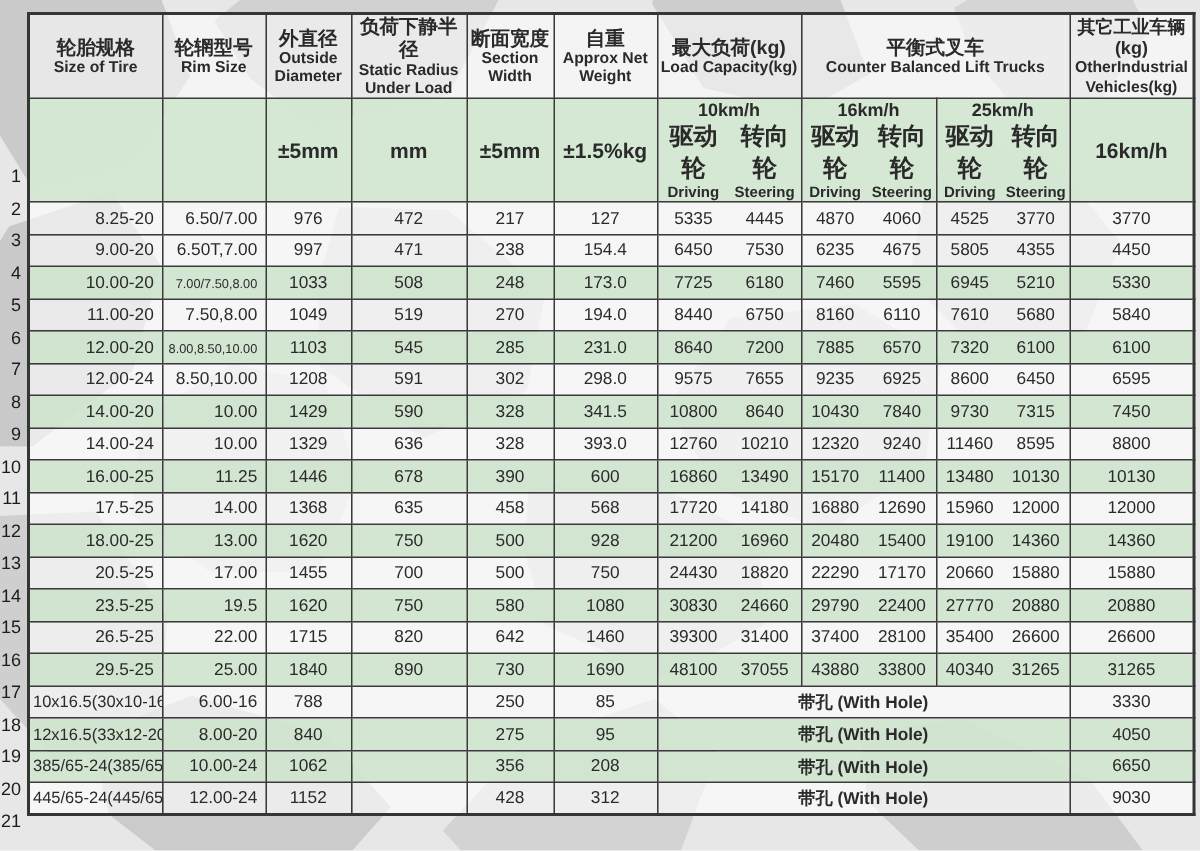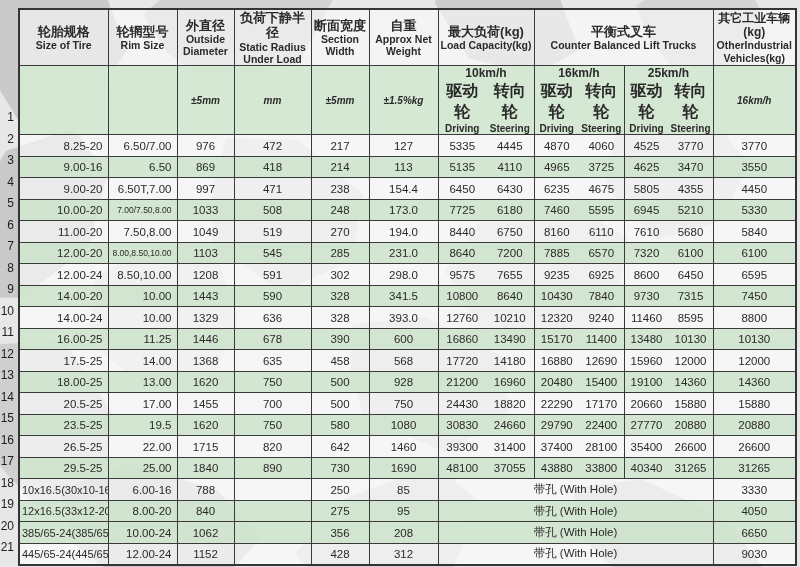--- a/index.html
+++ b/index.html
@@ -19,30 +19,30 @@
   table { position:absolute; left:18px; top:8px; width:777px; border-collapse:collapse; table-layout:fixed; z-index:2; border:2px solid #353535; }
   th, td { border:1px solid #3a3a3a; padding:0; text-align:center; color:#2a2a2a; overflow:hidden; }
   thead tr.h1 { height:50px; background:rgba(255,255,255,.55); }
   thead tr.h1 th { white-space:normal; line-height:1.18; }
   thead tr.h2 { height:48px; background:rgba(212,232,210,.95); }
   tbody tr { height:21.5px; background:rgba(255,255,255,.62); font-size:11.5px; white-space:nowrap; }
   tbody tr.alt { background:rgba(209,230,207,.94); }
 
   .zh { font-size:13px; font-weight:bold; }
   .en { font-size:10.5px; font-weight:bold; }
-  .unit { font-size:10px; font-weight:bold;font-style:italic; }
+  .unit { font-size:14px; font-weight:bold; }
   .spd { font-size:12px; font-weight:bold; line-height:1.25; }
   .wzh { font-size:16px; font-weight:bold; }
   .wen { font-size:10px; font-weight:bold;text-align:center; }
   .pv, .hv { display:inline-block; width:50%; }
 
   td.tire, td.rim { text-align:right; padding-right:5px;margin-left:22px; }
   td.sm { font-size:8.5px; }
   td.long { text-align:left; padding-left:2px; font-size:11px; }
-  td.hole { font-size:11.5px; }
+  td.hole { font-size:11.5px;font-weight:bold; }
 </style>
 </head>
 <body>
 
 <div class="screen">
 
   <div>
     <div class="blob p1" style="left:-25px;top:-35px;width:150px;height:165px;background:#b3b3b3;transform:rotate(15deg);"></div>
     <div class="blob p2" style="left:150px;top:-45px;width:185px;height:125px;background:#bfbfbf;transform:rotate(-20deg);"></div>
     <div class="blob p1" style="left:420px;top:-35px;width:165px;height:105px;background:#b8b8b8;transform:rotate(30deg);"></div>
@@ -166,40 +166,28 @@
           <td class="rim">6.50/7.00</td>
           <td>976</td>
           <td>472</td>
           <td>217</td>
           <td>127</td>
           <td class="pair"><span class="pv">5335</span><span class="pv">4445</span></td>
           <td class="pair"><span class="pv">4870</span><span class="pv">4060</span></td>
           <td class="pair"><span class="pv">4525</span><span class="pv">3770</span></td>
           <td>3770</td>
         </tr>
-        <tr class="alt">
-          <td class="tire">9.00-16</td>
-          <td class="rim">6.50</td>
-          <td>869</td>
-          <td>418</td>
-          <td>214</td>
-          <td>113</td>
-          <td class="pair"><span class="pv">5135</span><span class="pv">4110</span></td>
-          <td class="pair"><span class="pv">4965</span><span class="pv">3725</span></td>
-          <td class="pair"><span class="pv">4625</span><span class="pv">3470</span></td>
-          <td>3550</td>
-        </tr>
         <tr>
           <td class="tire">9.00-20</td>
           <td class="rim">6.50T,7.00</td>
           <td>997</td>
           <td>471</td>
           <td>238</td>
           <td>154.4</td>
-          <td class="pair"><span class="pv">6450</span><span class="pv">6430</span></td>
+          <td class="pair"><span class="pv">6450</span><span class="pv">7530</span></td>
           <td class="pair"><span class="pv">6235</span><span class="pv">4675</span></td>
           <td class="pair"><span class="pv">5805</span><span class="pv">4355</span></td>
           <td>4450</td>
         </tr>
         <tr class="alt">
           <td class="tire">10.00-20</td>
           <td class="rim sm">7.00/7.50,8.00</td>
           <td>1033</td>
           <td>508</td>
           <td>248</td>
@@ -241,21 +229,21 @@
           <td>302</td>
           <td>298.0</td>
           <td class="pair"><span class="pv">9575</span><span class="pv">7655</span></td>
           <td class="pair"><span class="pv">9235</span><span class="pv">6925</span></td>
           <td class="pair"><span class="pv">8600</span><span class="pv">6450</span></td>
           <td>6595</td>
         </tr>
         <tr class="alt">
           <td class="tire">14.00-20</td>
           <td class="rim">10.00</td>
-          <td>1443</td>
+          <td>1429</td>
           <td>590</td>
           <td>328</td>
           <td>341.5</td>
           <td class="pair"><span class="pv">10800</span><span class="pv">8640</span></td>
           <td class="pair"><span class="pv">10430</span><span class="pv">7840</span></td>
           <td class="pair"><span class="pv">9730</span><span class="pv">7315</span></td>
           <td>7450</td>
         </tr>
         <tr>
           <td class="tire">14.00-24</td>

